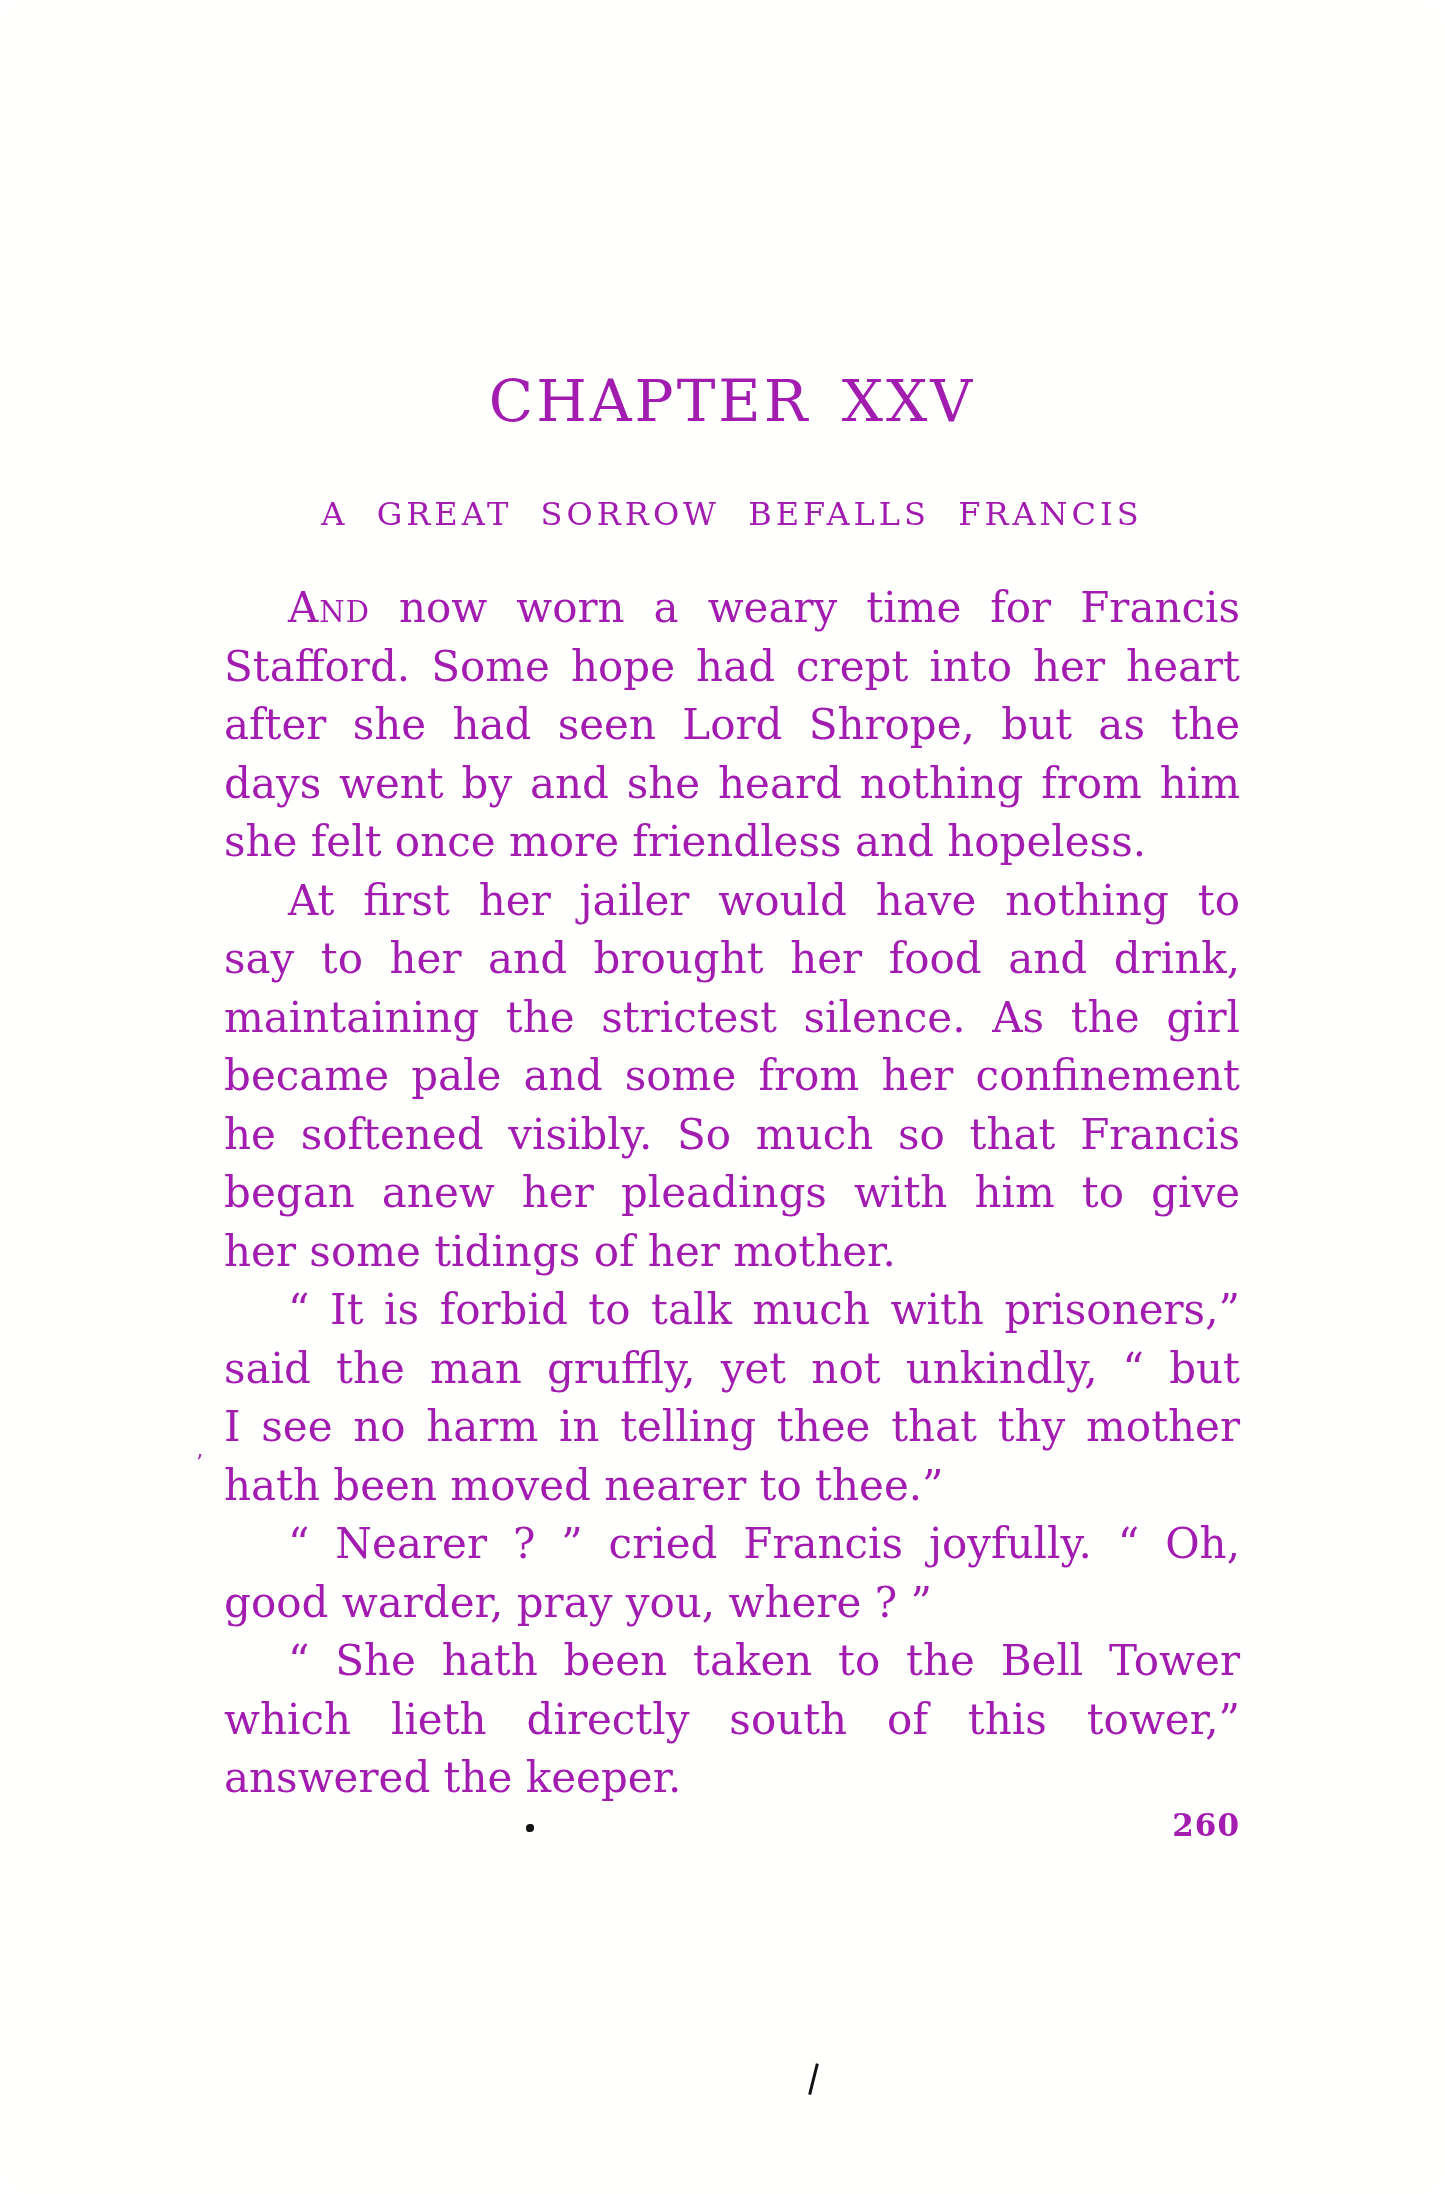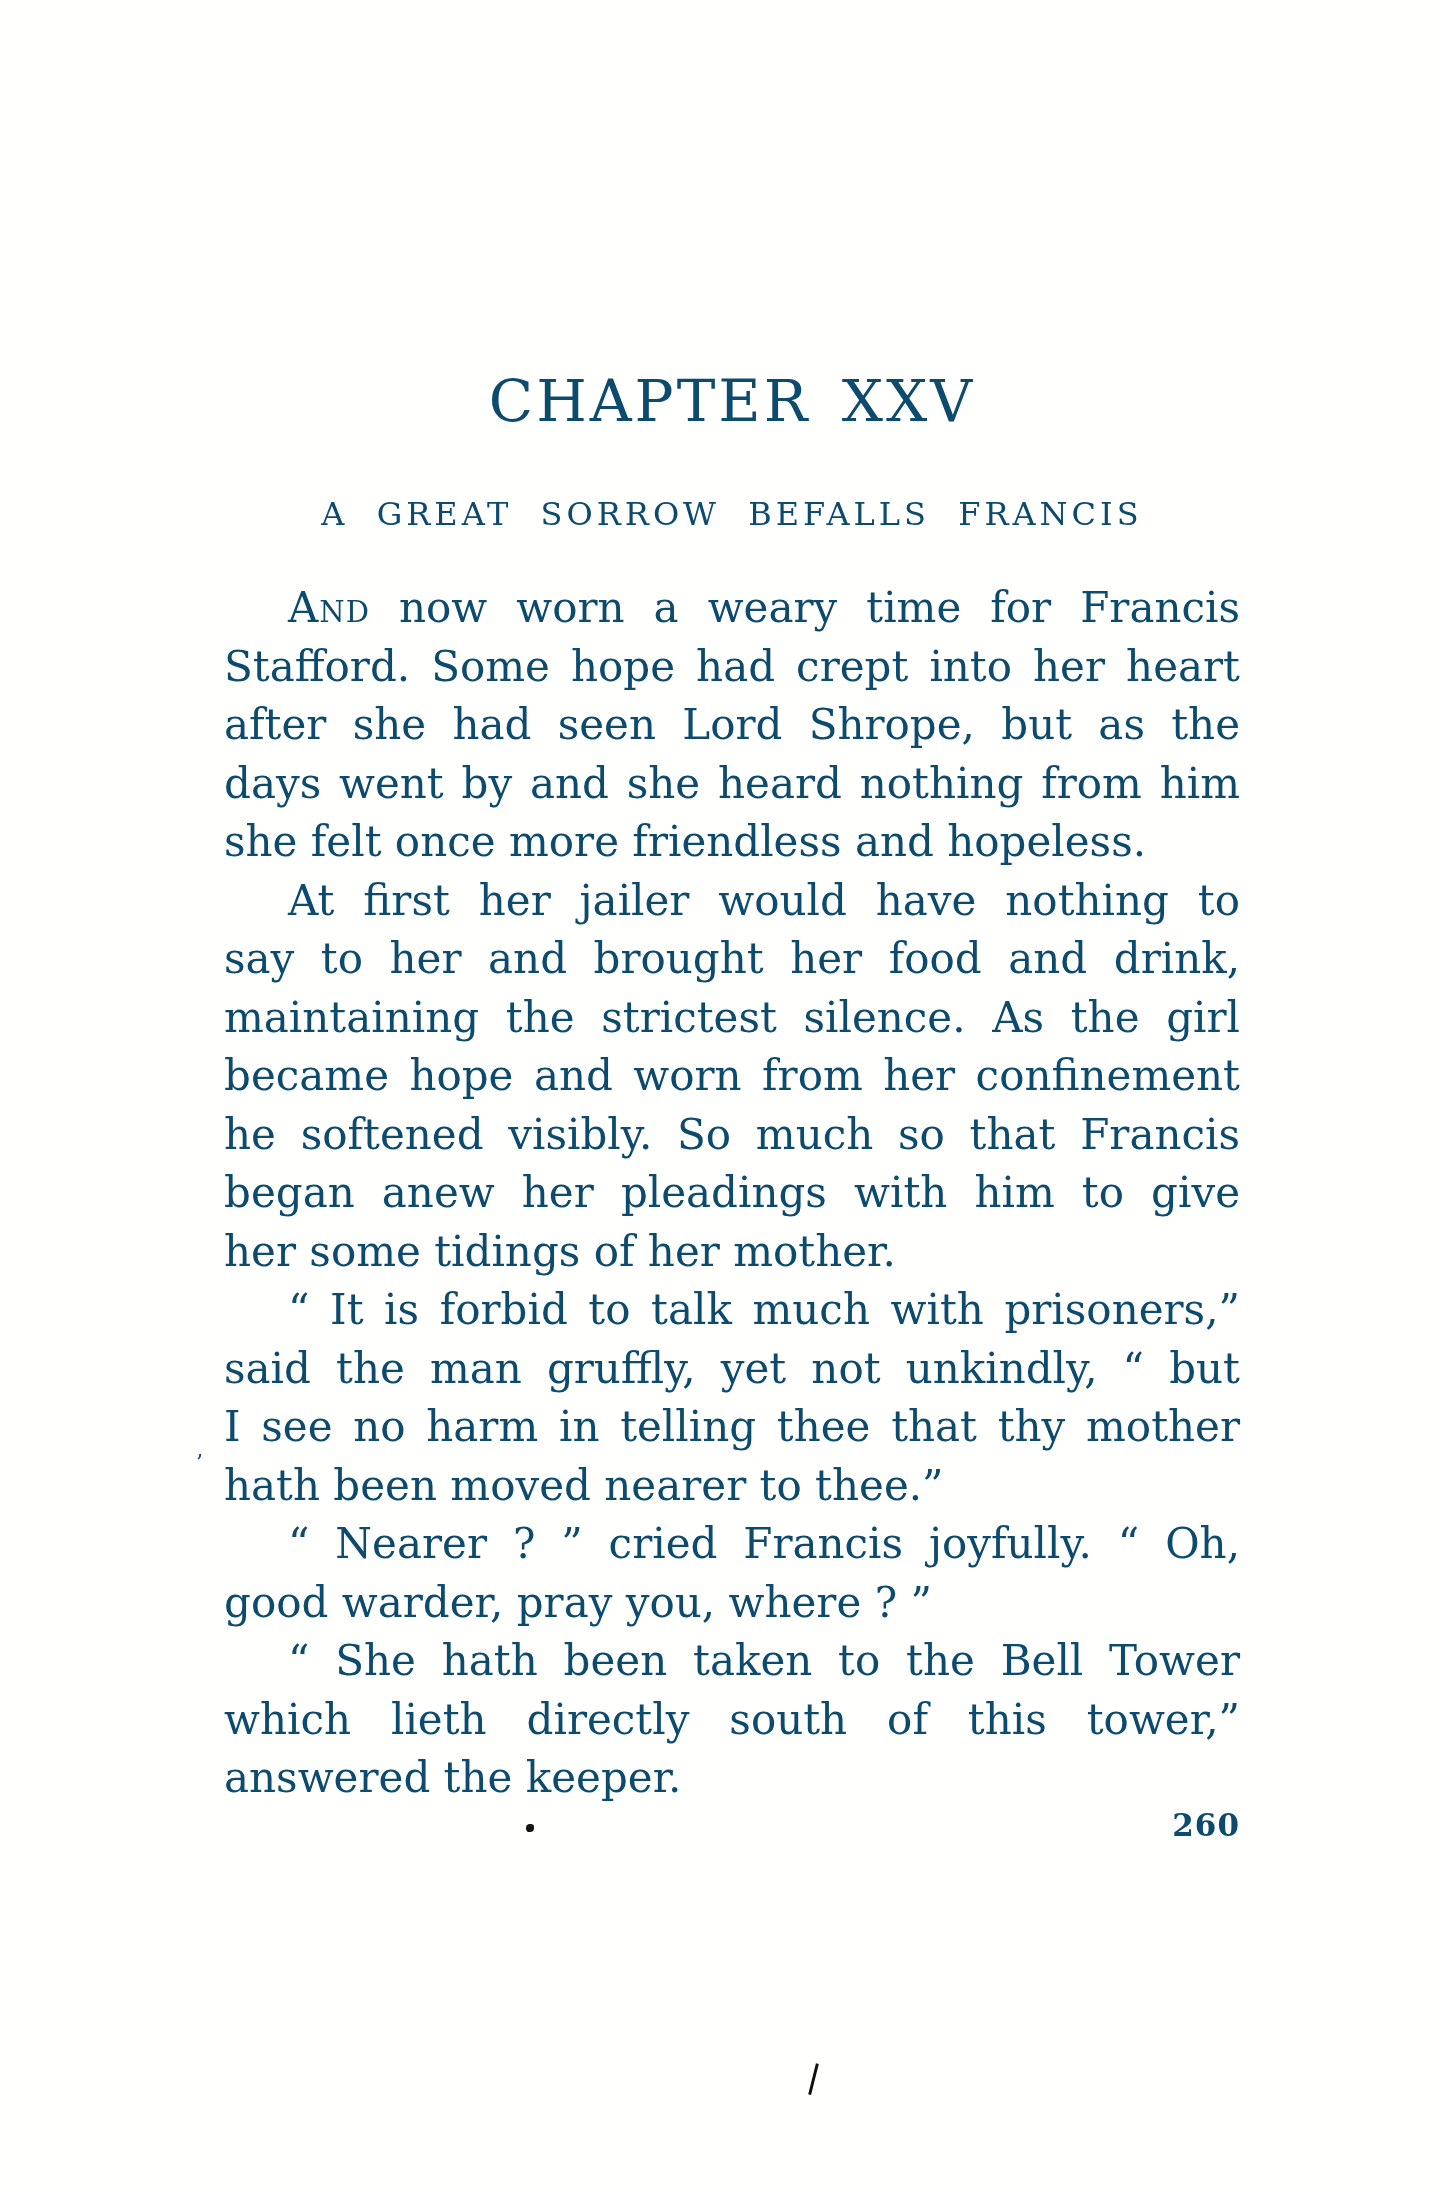--- a/index.html
+++ b/index.html
@@ -5,21 +5,21 @@
   html, body {
     margin: 0;
     padding: 0;
     background: #ffffff;
   }
   .page {
     position: relative;
     width: 1445px;
     height: 2194px;
     background: #fffffe;
-    color: #0c4a6e;
+    color: #a21caf;
     font-family: "DejaVu Serif", serif;
     overflow: hidden;
     border-radius: 26px;
   }
   .heading {
     position: absolute;
     top: 372px;
     left: 224px;
     width: 1016px;
     text-align: center;
@@ -123,21 +123,21 @@
       <div class="tl just">Stafford.  Some hope had crept into her heart</div>
       <div class="tl just">after she had seen Lord Shrope, but as the</div>
       <div class="tl just">days went by and she heard nothing from him</div>
       <div class="tl last">she felt once more friendless and hopeless.</div>
     </div>
 
     <div>
       <div class="tl just ind">At first her jailer would have nothing to</div>
       <div class="tl just">say to her and brought her food and drink,</div>
       <div class="tl just">maintaining the strictest silence.  As the girl</div>
-      <div class="tl just">became hope and worn from her confinement</div>
+      <div class="tl just">became pale and some from her confinement</div>
       <div class="tl just">he softened visibly.  So much so that Francis</div>
       <div class="tl just">began anew her pleadings with him to give</div>
       <div class="tl last">her some tidings of her mother.</div>
     </div>
 
     <div>
       <div class="tl just ind">“ It is forbid to talk much with prisoners,”</div>
       <div class="tl just">said the man gruffly, yet not unkindly, “ but</div>
       <div class="tl just">I see no harm in telling thee that thy mother</div>
       <div class="tl last">hath been moved nearer to thee.”</div>

